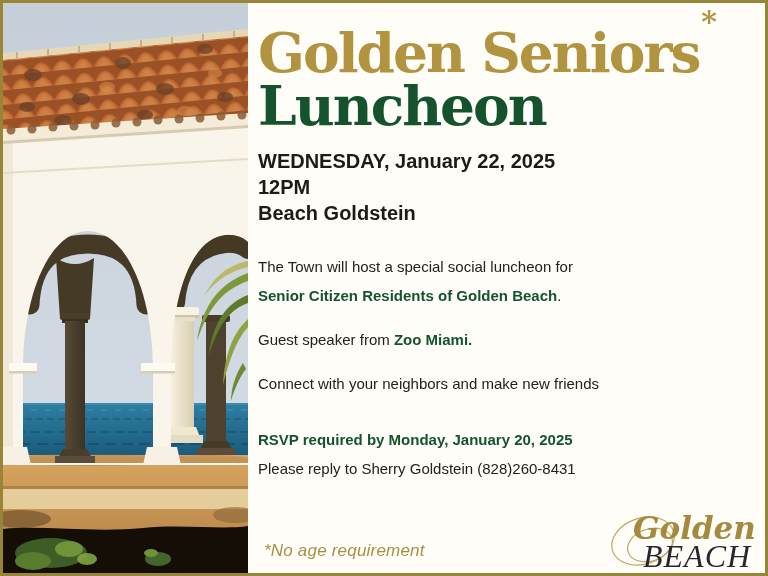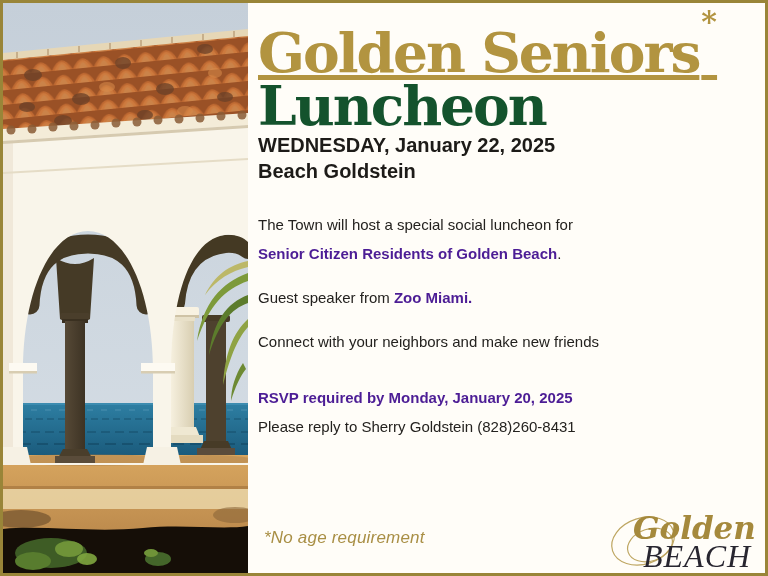--- a/index.html
+++ b/index.html
@@ -7,33 +7,33 @@
     position:relative;width:768px;height:576px;box-sizing:border-box;
     border:3px solid #998538;background:#fffdf8;overflow:hidden;
     font-family:"Liberation Sans",sans-serif;
   }
   .photo{position:absolute;left:0;top:0;width:245px;height:570px;}
   .photo svg{display:block;}
   .content{position:absolute;left:245px;top:0;width:517px;height:570px;
     padding:0 16px 0 10px;box-sizing:border-box;}
   .title{margin:13px 0 0 0;font-family:"DejaVu Serif",serif;font-weight:700;
     font-size:55px;line-height:53px;letter-spacing:-2px;white-space:nowrap;}
-  .title .l1{color:#b29440;display:block;text-decoration:underline;}
+  .title .l1{color:#b29440;display:block;}
   .title .l2{color:#14532d;display:block;}
   .title sup{font-size:30px;position:relative;top:-21px;margin-left:2px;letter-spacing:0;}
-  .dateblock{margin-top:0;font-size:20px;line-height:26px;font-weight:bold;color:#1d1b18;}
+  .dateblock{margin-top:16px;font-size:20px;line-height:26px;font-weight:bold;color:#1d1b18;}
   .dateblock div{display:block;}
   .para{font-size:15px;line-height:29px;color:#24221f;}
   .p1{margin-top:26px;}
   .p2{margin-top:2px;}
   .p3{margin-top:11px;}
   .rsvp{margin-top:27px;}
-  .para b{font-weight:bold;color:#4c1d95;}
+  .para b{font-weight:bold;color:#14532d;}
   .line{display:block;}
-  .footnote{position:absolute;left:16px;bottom:25px;font-style:italic;
+  .footnote{position:absolute;left:16px;bottom:12px;font-style:italic;
     font-size:17px;color:#a98f45;letter-spacing:.2px;}
   .logo{position:absolute;right:6px;bottom:2px;}
 </style>
 </head>
 <body>
 
 <div class="flyer">
 
   <div class="photo">
     <svg width="245" height="570" viewBox="0 0 245 570" xmlns="http://www.w3.org/2000/svg">
@@ -207,20 +207,21 @@
 
   <div class="content">
 
     <h1 class="title">
       <span class="l1"><span>Golden Seniors</span><sup>*</sup></span>
       <span class="l2">Luncheon</span>
     </h1>
 
     <div class="dateblock">
       <div>WEDNESDAY, January 22, 2025</div>
+      <div>12PM</div>
       <div>Beach Goldstein</div>
     </div>
 
     <p class="para p1">
       <span class="line">The Town will host a special social luncheon for</span>
       <span class="line"><b>Senior Citizen Residents of Golden Beach</b><span>.</span></span>
     </p>
 
     <p class="para p2">
       <span>Guest speaker from </span><b>Zoo Miami.</b>

